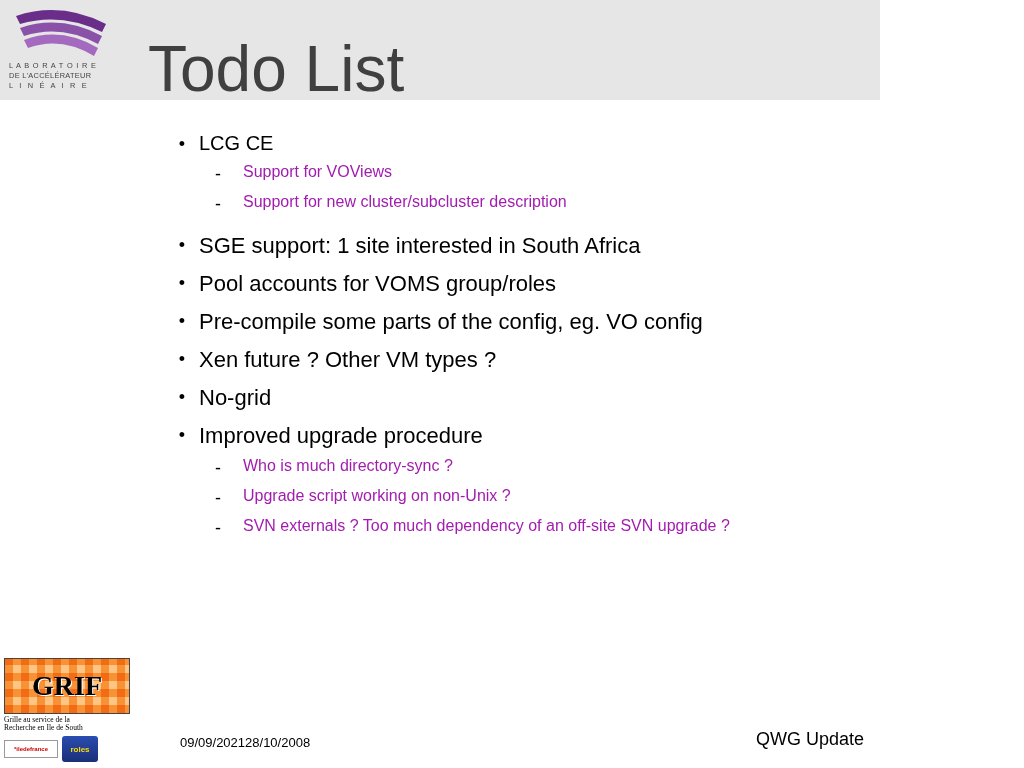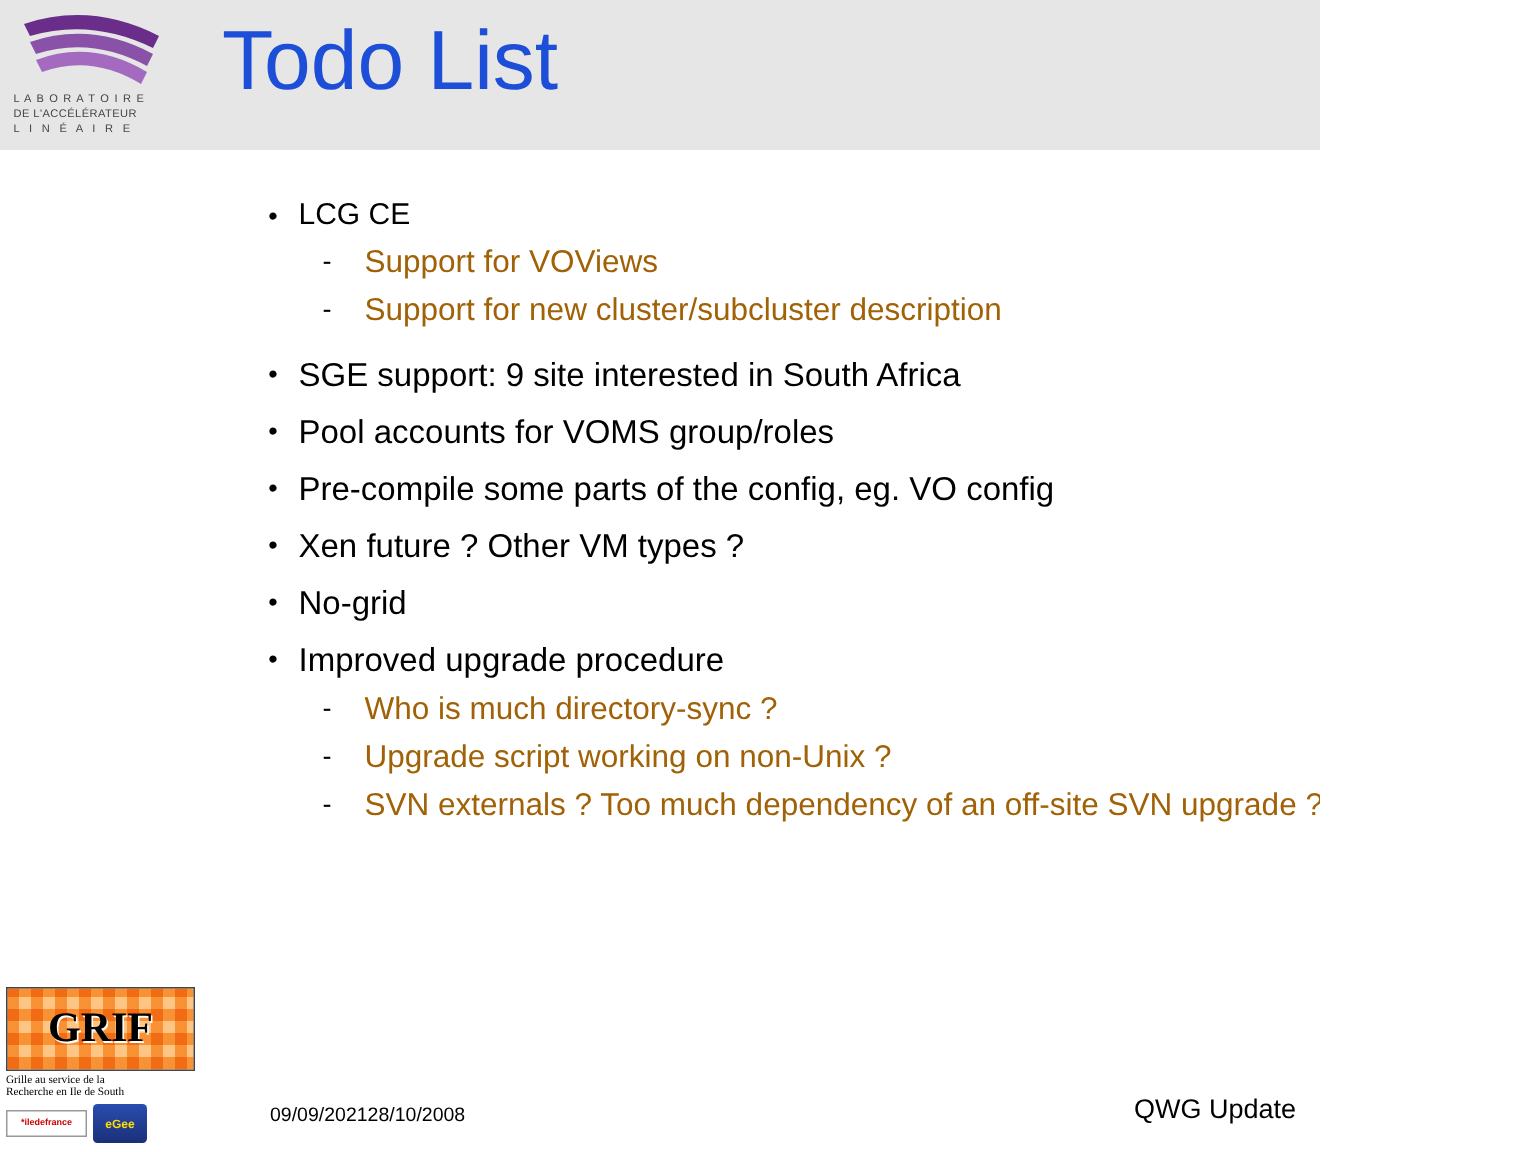--- a/index.html
+++ b/index.html
@@ -1,29 +1,29 @@
 <!DOCTYPE html>
 <html><head>
 <meta charset="utf-8">
 <style>
   * { box-sizing: border-box; margin: 0; padding: 0; }
   html, body { width: 1024px; height: 768px; font-family: Verdana, Geneva, sans-serif; background: #fff; }
   .slide { position: relative; width: 880px; height: 768px; overflow: hidden; }
   .header-bg { position: absolute; top: 0; left: 0; width: 1024px; height: 100px; background: #e6e6e6; }
   .logo-lal { position: absolute; top: 6px; left: 6px; width: 130px; height: 88px; }
   .logo-lal svg { width: 130px; height: 88px; }
-  .title { position: absolute; top: 7px; left: 148px; font-size: 56px; font-weight: 400; color: #1d4ed8; font-family: Verdana, Geneva, sans-serif; }
+  .title { position: absolute; top: 32px; left: 148px; font-size: 64px; font-weight: 400; color: #404040; font-family: Verdana, Geneva, sans-serif; }
   .content { position: absolute; top: 120px; left: 165px; width: 840px; }
   .bl1 { display: flex; align-items: flex-start; margin-top: 12px; }
   .bl1 .dot { width: 34px; text-align: center; font-size: 18px; color:#000; padding-top:2px; }
   .bl1 .txt { font-size: 22px; color:#000; }
   .bl1.small .txt { font-size: 20px; }
   .bl2 { display: flex; align-items: flex-start; margin-top: 8px; margin-left: 50px; }
   .bl2 .dash { width: 28px; text-align: left; font-size: 18px; color:#000; padding-top:1px;}
-  .bl2 .txt { font-size: 21px; color:#a16207; max-width: 720px; }
+  .bl2 .txt { font-size: 16px; color:#a21caf; max-width: 720px; }
   .spacer-sm { height: 6px; }
   .footer { position: absolute; bottom: 18px; left: 0; width: 1024px; }
   .footer-date { position: absolute; left: 180px; bottom: 0; font-size: 13px; color:#000; }
   .footer-center { position: absolute; right: 160px; bottom: 0; font-size: 18px; color:#000; }
   .footer-page { position: absolute; right: 34px; bottom: 0; font-size: 13px; color:#000; }
   .corner-logos { position: absolute; left: 4px; bottom: 6px; width: 160px; }
   .grif-box { width: 126px; height: 56px; background: repeating-linear-gradient(90deg, #f8a64a 0 8px, #ffe0b8 8px 16px), repeating-linear-gradient(0deg, #f8a64a 0 8px, #ffe0b8 8px 16px); background-blend-mode: multiply; border:1px solid #444; display:flex; align-items:center; justify-content:center; margin-bottom: 2px; }
   .grif-text { font-family: "Comic Sans MS", cursive; font-size: 28px; font-weight: bold; color:#000; text-shadow: 1px 1px 0 #fff; }
   .grif-sub { font-size: 7.5px; line-height: 1.1; color:#000; font-family: "Comic Sans MS", cursive; }
   .mini-row { display:flex; gap:4px; margin-top:4px; align-items:center; }
@@ -62,21 +62,21 @@
     </div>
     <div class="bl2">
       <div class="dash">-</div>
       <div class="txt">Support for new cluster/subcluster description</div>
     </div>
 
     <div class="spacer-sm"></div>
 
     <div class="bl1">
       <div class="dot">•</div>
-      <div class="txt">SGE support: 9 site interested in South Africa</div>
+      <div class="txt">SGE support: 1 site interested in South Africa</div>
     </div>
     <div class="bl1">
       <div class="dot">•</div>
       <div class="txt">Pool accounts for VOMS group/roles</div>
     </div>
     <div class="bl1">
       <div class="dot">•</div>
       <div class="txt">Pre-compile some parts of the config, eg. VO config</div>
     </div>
     <div class="bl1">
@@ -107,21 +107,21 @@
   </div>
 
   <div class="corner-logos">
     <div class="grif-box">
       <span class="grif-text">GRIF</span>
     </div>
     <div class="grif-sub">Grille au service de la</div>
     <div class="grif-sub">Recherche en Ile de South</div>
     <div class="mini-row">
       <div class="idf">*iledefrance</div>
-      <div class="egee">eGee</div>
+      <div class="egee">roles</div>
     </div>
   </div>
 
   <div class="footer">
     <div class="footer-date">09/09/202128/10/2008</div>
     <div class="footer-center">QWG Update</div>
     <div class="footer-page">9</div>
   </div>
 
 </div>

